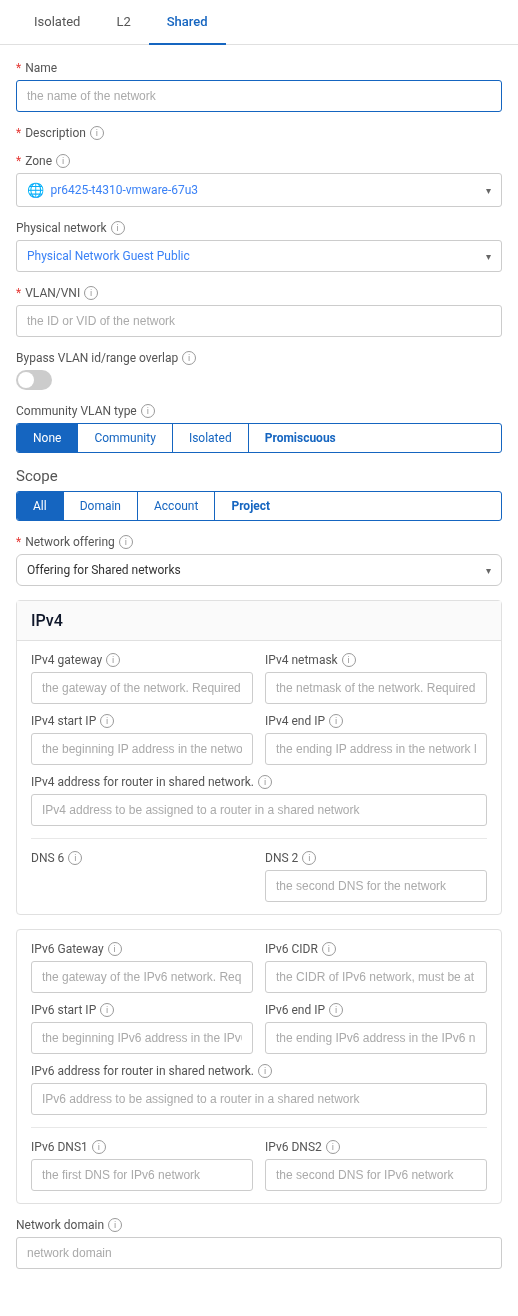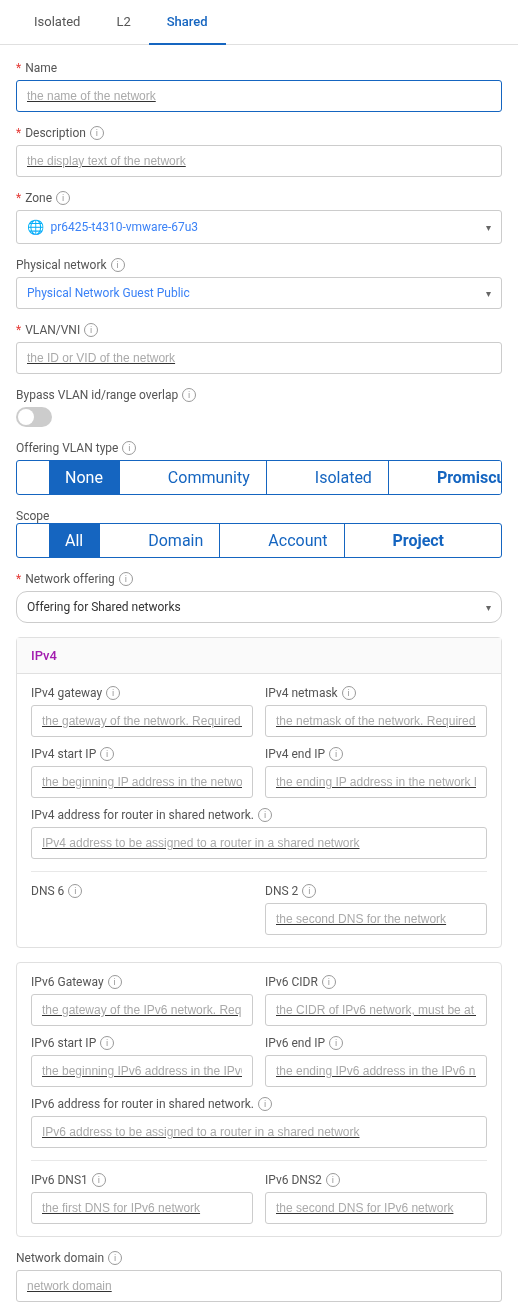--- a/index.html
+++ b/index.html
@@ -65,21 +65,20 @@
     }
 
     .form-input {
       width: 100%;
       border: 1px solid #ccc;
       border-radius: 3px;
       padding: 8px 10px;
       font-size: 12px;
       color: #333;
       outline: none;
-      text-decoration: underline;
     }
     .form-input.active-border {
       border-color: #1565c0;
     }
     .form-input::placeholder {
       color: #aaa;
     }
 
     
     .form-select-wrapper {
@@ -134,53 +133,53 @@
 
     
     .btn-group {
       display: flex;
       border: 1px solid #1565c0;
       border-radius: 3px;
       overflow: hidden;
     }
     .btn-group-item {
       padding: 7px 16px;
-      font-size: 16px;
+      font-size: 12px;
       cursor: pointer;
       color: #1565c0;
       background: #fff;
       border-right: 1px solid #1565c0;
-      margin-left: 32px;
     }
     .btn-group-item:last-child {
       border-right: none;
       font-weight: bold;
     }
     .btn-group-item.selected {
       background: #1565c0;
       color: #fff;
     }
 
     
     .scope-label {
-      font-size: 12px;
+      font-size: 15px;
       color: #555;
+      margin-bottom: 6px;
     }
 
     
     .section-box {
       border: 1px solid #e0e0e0;
       border-radius: 4px;
       margin-bottom: 14px;
     }
     .section-title {
       padding: 10px 14px;
-      font-size: 13px;
+      font-size: 16px;
       font-weight: 500;
-      color: #a21caf;
+      color: #0f172a;
       border-bottom: 1px solid #e0e0e0;
       background: #fafafa;
     }
     .section-content {
       padding: 12px 14px;
     }
     .two-col {
       display: grid;
       grid-template-columns: 1fr 1fr;
       gap: 12px;
@@ -200,21 +199,21 @@
       border: none;
       border-top: 1px solid #e8e8e8;
       margin: 12px 0;
     }
 
     .network-offering-select {
       display: flex;
       align-items: center;
       justify-content: space-between;
       border: 1px solid #ccc;
-      border-radius: 11px;
+      border-radius: 6px;
       padding: 8px 10px;
       cursor: pointer;
     }
     .network-offering-text {
       font-size: 12px;
       color: #333;
     }
   </style>
 </head>
 <body>
@@ -234,21 +233,20 @@
     </div>
     <input class="form-input active-border" type="text" placeholder="the name of the network" style="">
   </div>
 
   <div class="form-group">
     <div class="form-label">
       <span class="required-star">*</span>
       <span>Description</span>
       <span class="info-icon">i</span>
     </div>
-    <input class="form-input" type="text" placeholder="the display text of the network" style="">
   </div>
 
   <div class="form-group">
     <div class="form-label">
       <span class="required-star">*</span>
       <span>Zone</span>
       <span class="info-icon">i</span>
     </div>
     <div class="zone-row">
       <span class="zone-globe">🌐</span>
@@ -286,21 +284,21 @@
     </div>
     <div class="toggle-wrapper">
       <div class="toggle">
         <div class="toggle-knob"></div>
       </div>
     </div>
   </div>
 
   <div class="form-group">
     <div class="form-label">
-      <span>Offering VLAN type</span>
+      <span>Community VLAN type</span>
       <span class="info-icon">i</span>
     </div>
     <div class="btn-group">
       <div class="btn-group-item selected">None</div>
       <div class="btn-group-item">Community</div>
       <div class="btn-group-item">Isolated</div>
       <div class="btn-group-item">Promiscuous</div>
     </div>
   </div>
 

